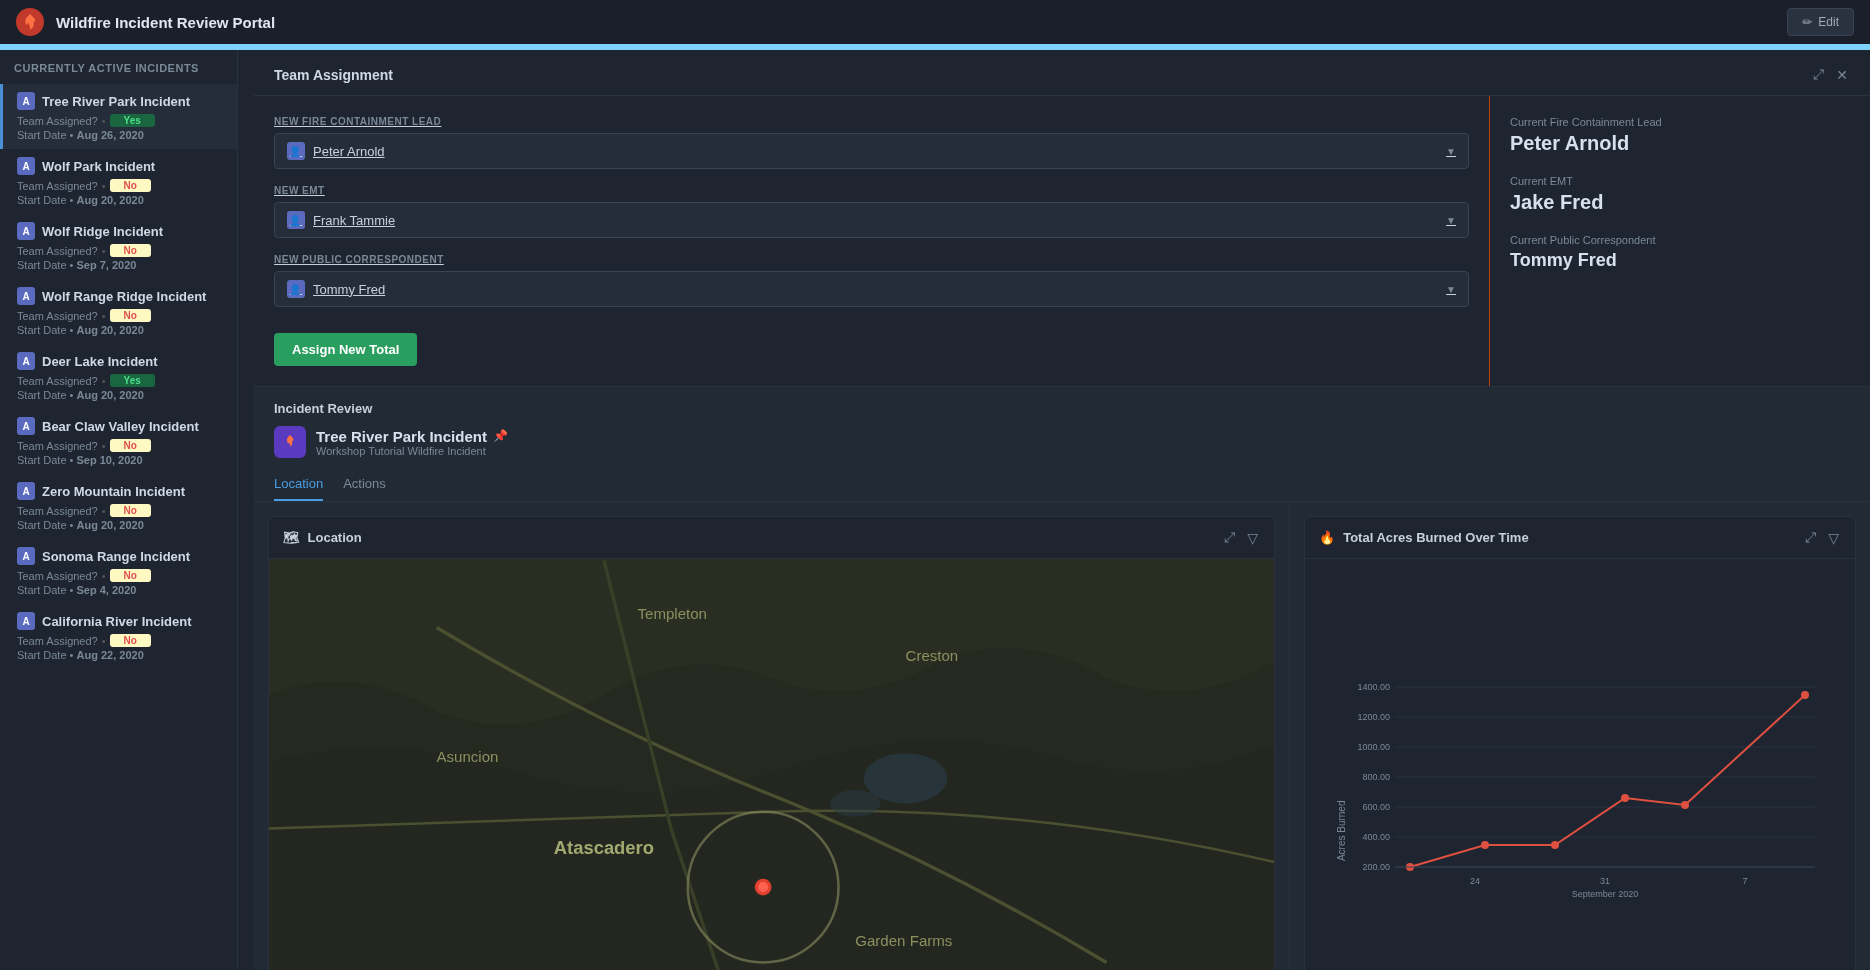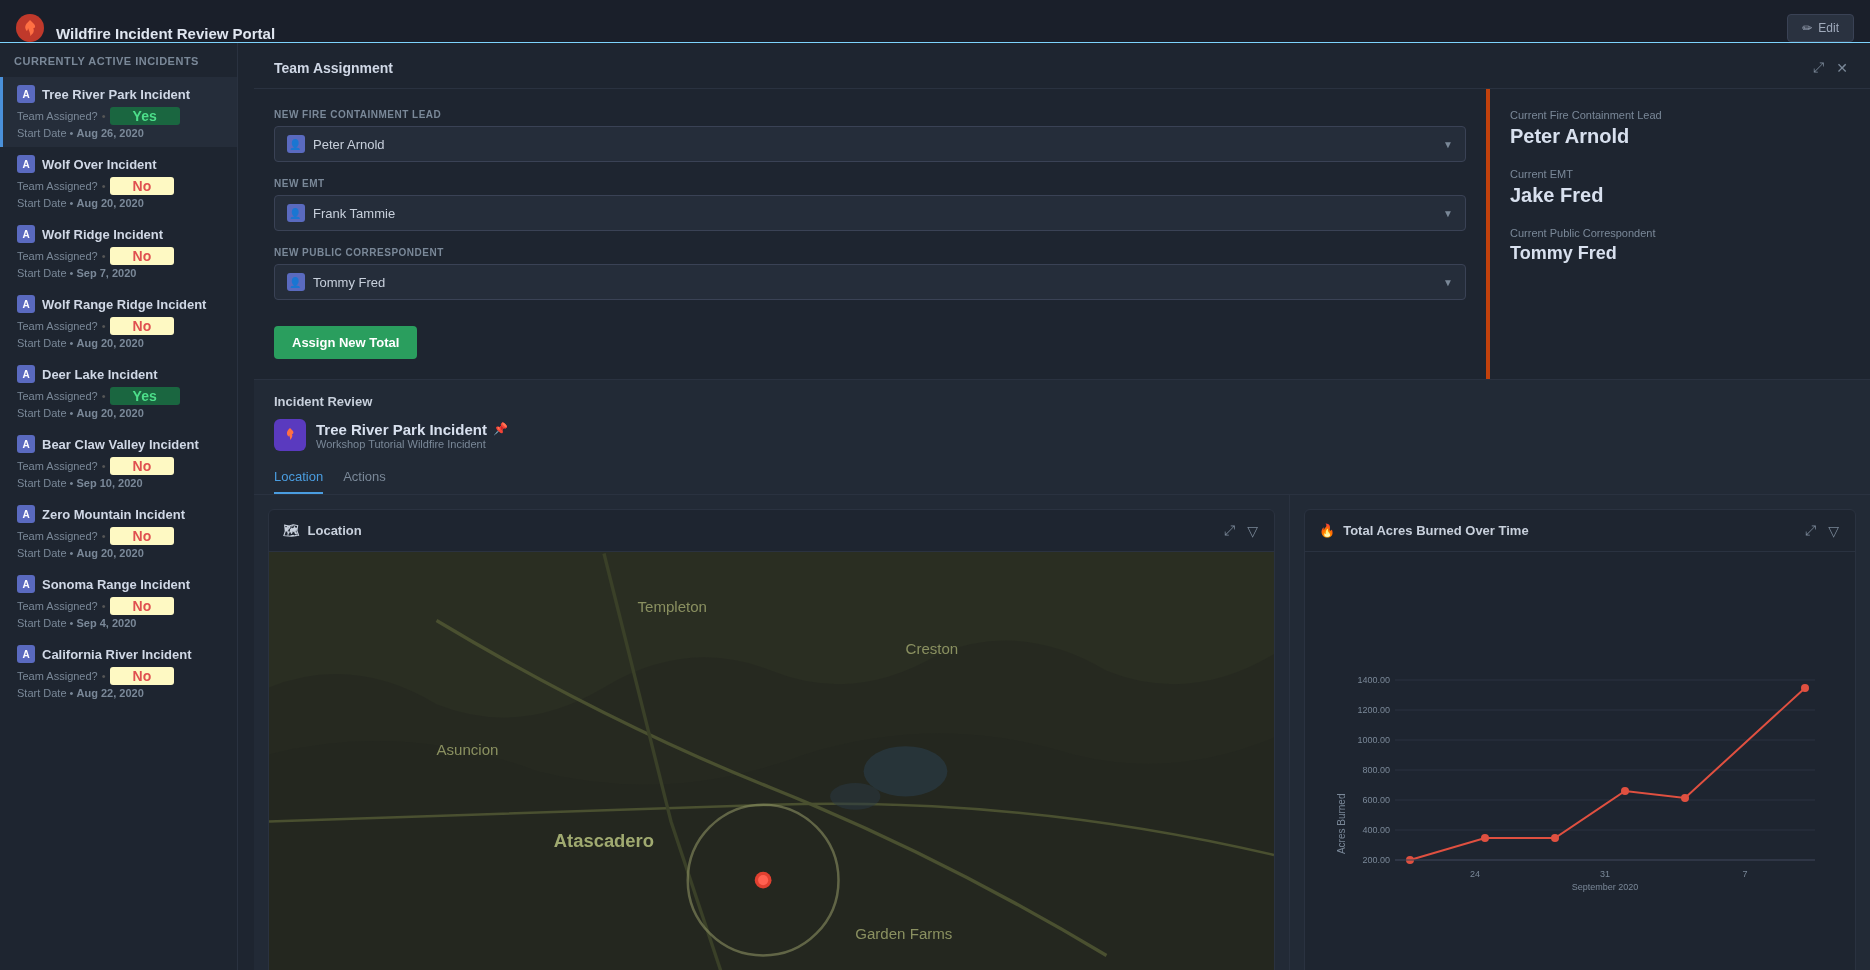--- a/index.html
+++ b/index.html
@@ -9,26 +9,26 @@
       color: #c8d0dc;
       display: flex;
       flex-direction: column;
       height: 970px;
       width: 1870px;
       overflow: hidden;
       font-size: 13px;
     }
     
     .topbar {
-      height: 43px;
+      height: 50px;
       background: #1a1f2a;
       display: flex;
-      align-items: flex-end;
+      align-items: center;
       padding: 0 16px;
-      border-bottom: 1px solid #7dd3fc;
+      border-bottom: 6px solid #7dd3fc;
       flex-shrink: 0;
     }
     .topbar-logo {
       width: 28px;
       height: 28px;
       margin-right: 12px;
       flex-shrink: 0;
     }
     .topbar-title {
       font-size: 15px;
@@ -106,23 +106,23 @@
     }
     .incident-meta {
       font-size: 11px;
       color: #7a8898;
       display: flex;
       align-items: center;
       gap: 4px;
       margin-bottom: 2px;
     }
     .badge {
-      padding: 1px 23px;
+      padding: 1px 14px;
       border-radius: 3px;
-      font-size: 14px;
+      font-size: 10px;
       font-weight: 700;
     }
     .badge-yes { background: #1a6640; color: #4cde8a; }
     .badge-no { background: #fef9c3; color: #e05050; }
     .start-date {
       font-size: 11px;
       color: #7a8898;
     }
 
     
@@ -165,21 +165,22 @@
       padding: 2px;
     }
 
     .team-assignment-body {
       display: flex;
       gap: 0;
     }
     .team-form {
       flex: 1;
       padding: 20px;
-      border-right: 4px solid #c2410c;
+      border-right: 1px solid #c2410c;
+      text-decoration: underline;
     }
     .team-current {
       width: 380px;
       padding: 20px;
       flex-shrink: 0;
     }
 
     .field-group {
       margin-bottom: 16px;
     }
@@ -409,21 +410,21 @@
     <div class="incident-meta">
       <span style="color:#7a8898;">Team Assigned?</span>
       <span style="color:#555;">•</span>
       <span class="badge badge-yes">Yes</span>
     </div>
     <div class="start-date">Start Date • <strong>Aug 26, 2020</strong></div>
   </div>
         <div class="incident-item">
     <div class="incident-name">
       <div class="incident-avatar">A</div>
-      <span>Wolf Over Incident</span>
+      <span>Wolf Park Incident</span>
     </div>
     <div class="incident-meta">
       <span style="color:#7a8898;">Team Assigned?</span>
       <span style="color:#555;">•</span>
       <span class="badge badge-no">No</span>
     </div>
     <div class="start-date">Start Date • <strong>Aug 20, 2020</strong></div>
   </div>
         <div class="incident-item">
     <div class="incident-name">

